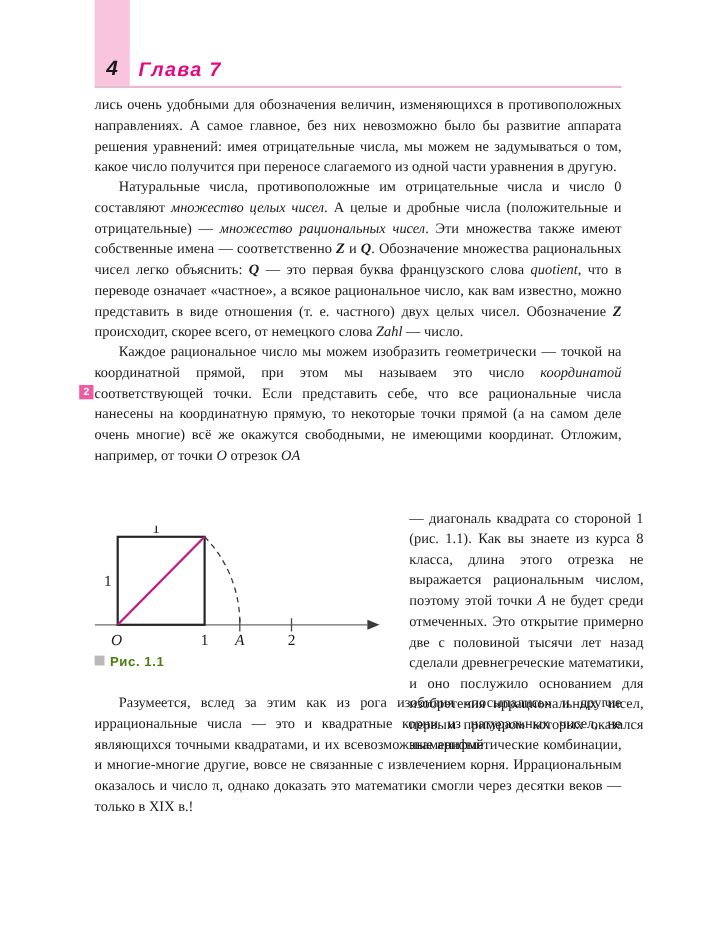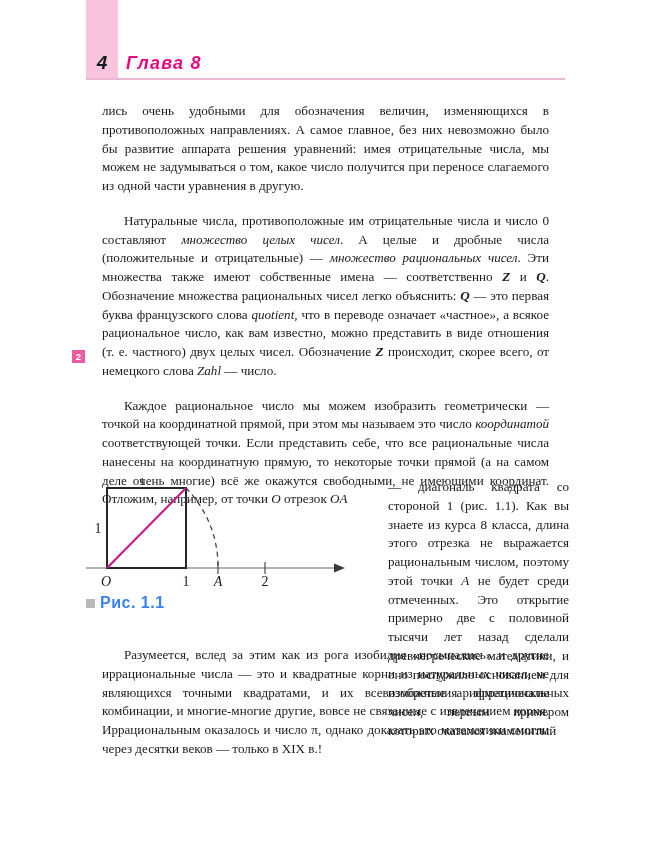--- a/index.html
+++ b/index.html
@@ -71,21 +71,21 @@
     position: absolute;
     left: 86px;
     top: 86px;
     width: 479px;
   }
   .para {
     font-size: 13.1px;
     line-height: 18.75px;
     text-align: justify;
     text-justify: inter-word;
-    margin: 16px;
+    margin: 0;
     text-indent: 22px;
     hyphens: manual;
   }
   .para.cont { text-indent: 0; }
   .para i, .para em {
   }
   .mathvar {
     font-family: "Liberation Serif", "DejaVu Serif", serif;
     font-style: italic;
   }
@@ -118,23 +118,23 @@
     top: 478px;
     width: 262px;
     height: 135px;
   }
   #figure-svg { display: block; }
   #figure-caption {
     position: absolute;
     left: 86px;
     top: 594px;
     font-family: "Liberation Sans","DejaVu Sans",sans-serif;
-    font-size: 16px;
-    font-weight: bold;
-    color: #3b82f6;
+    font-size: 12px;
+    font-weight: bold;
+    color: #4d7c0f;
     letter-spacing: .5px;
   }
   #caption-marker {
     display: inline-block;
     width: 9px;
     height: 9px;
     background: #b9b9b9;
     vertical-align: 0px;
     margin-right: 5px;
   }
@@ -179,21 +179,21 @@
     display: inline-block;
     line-height: 14px;
   }
 </style>
 </head>
 <body>
 
 <div id="page-header">
   <div id="chapter-tab"></div>
   <div id="page-number">4</div>
-  <div id="chapter-title">Глава 8</div>
+  <div id="chapter-title">Глава 7</div>
   <div id="header-rule"></div>
 </div>
 
 <div id="marker-2">2</div>
 
 <div id="content">
 
   <p class="para cont"><span>лись очень удобными для обозначения величин, изменяющихся в противоположных направлениях. А самое главное, без них невозможно было бы развитие аппарата решения уравнений: имея отрицательные числа, мы можем не задумываться о том, какое число получится при переносе слагаемого из одной части уравнения в другую.</span></p>
 
   <p class="para"><span>Натуральные числа, противоположные им отрицательные числа и число 0 составляют </span><i>множество целых чисел</i><span>. А целые и дробные числа (положительные и отрицательные) — </span><i>множество рациональных чисел</i><span>. Эти множества также имеют собственные имена — соответственно </span><span class="boldmath">Z</span><span> и </span><span class="boldmath">Q</span><span>. Обозначение множества рациональных чисел легко объяснить: </span><span class="boldmath">Q</span><span> — это первая буква французского слова </span><i>quotient</i><span>, что в переводе означает «частное», а всякое рациональное число, как вам известно, можно представить в виде отношения (т. е. частного) двух целых чисел. Обозначение </span><span class="boldmath">Z</span><span> происходит, скорее всего, от немецкого слова </span><i>Zahl</i><span> — число.</span></p>

